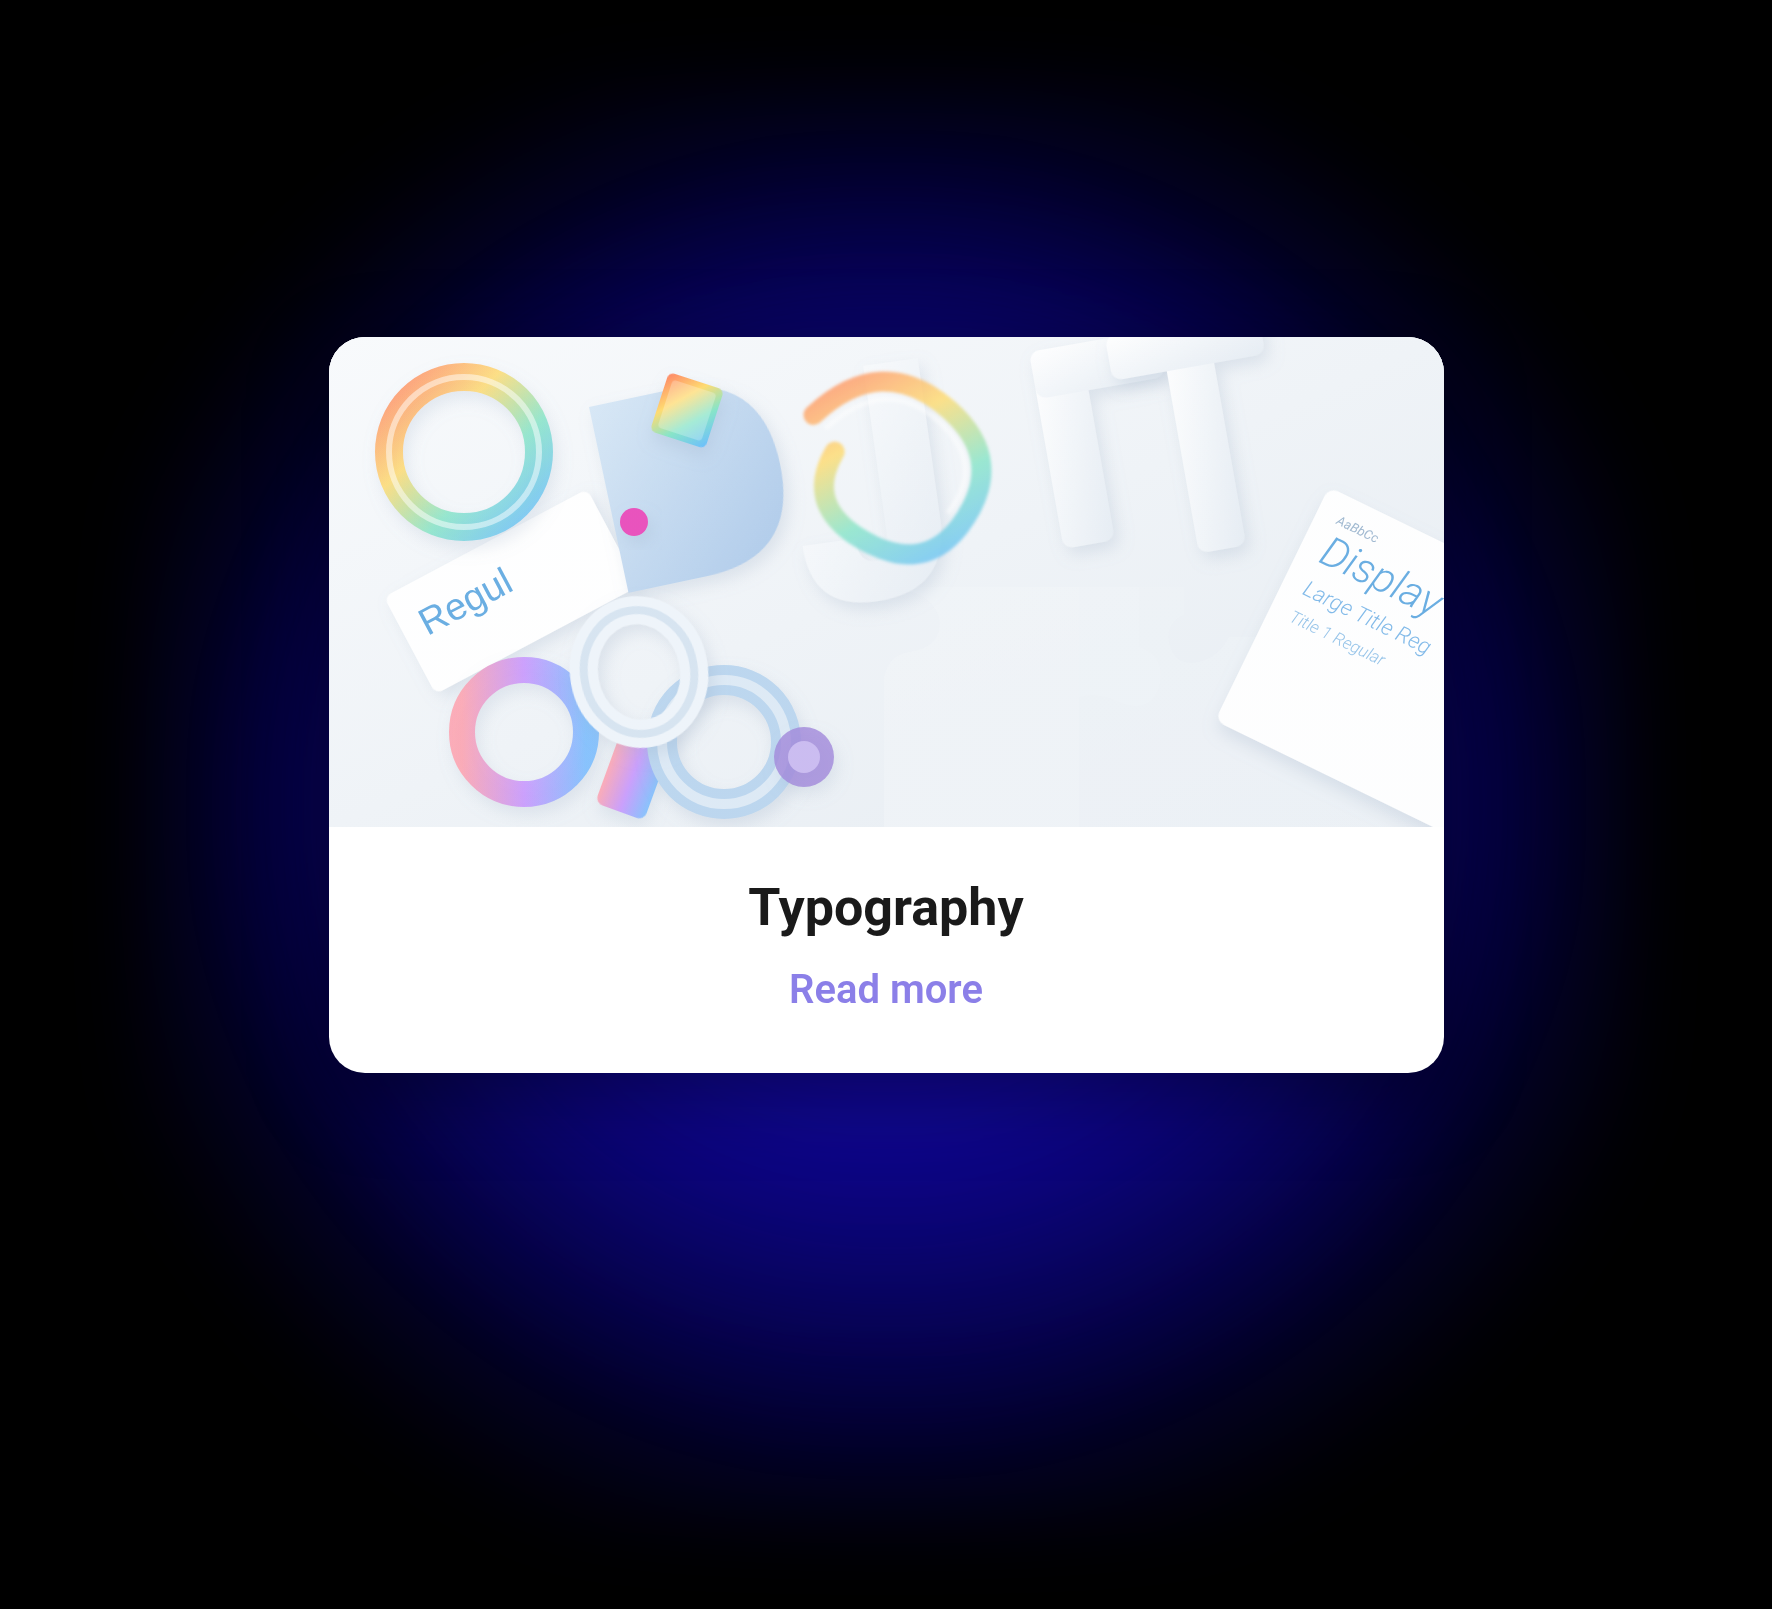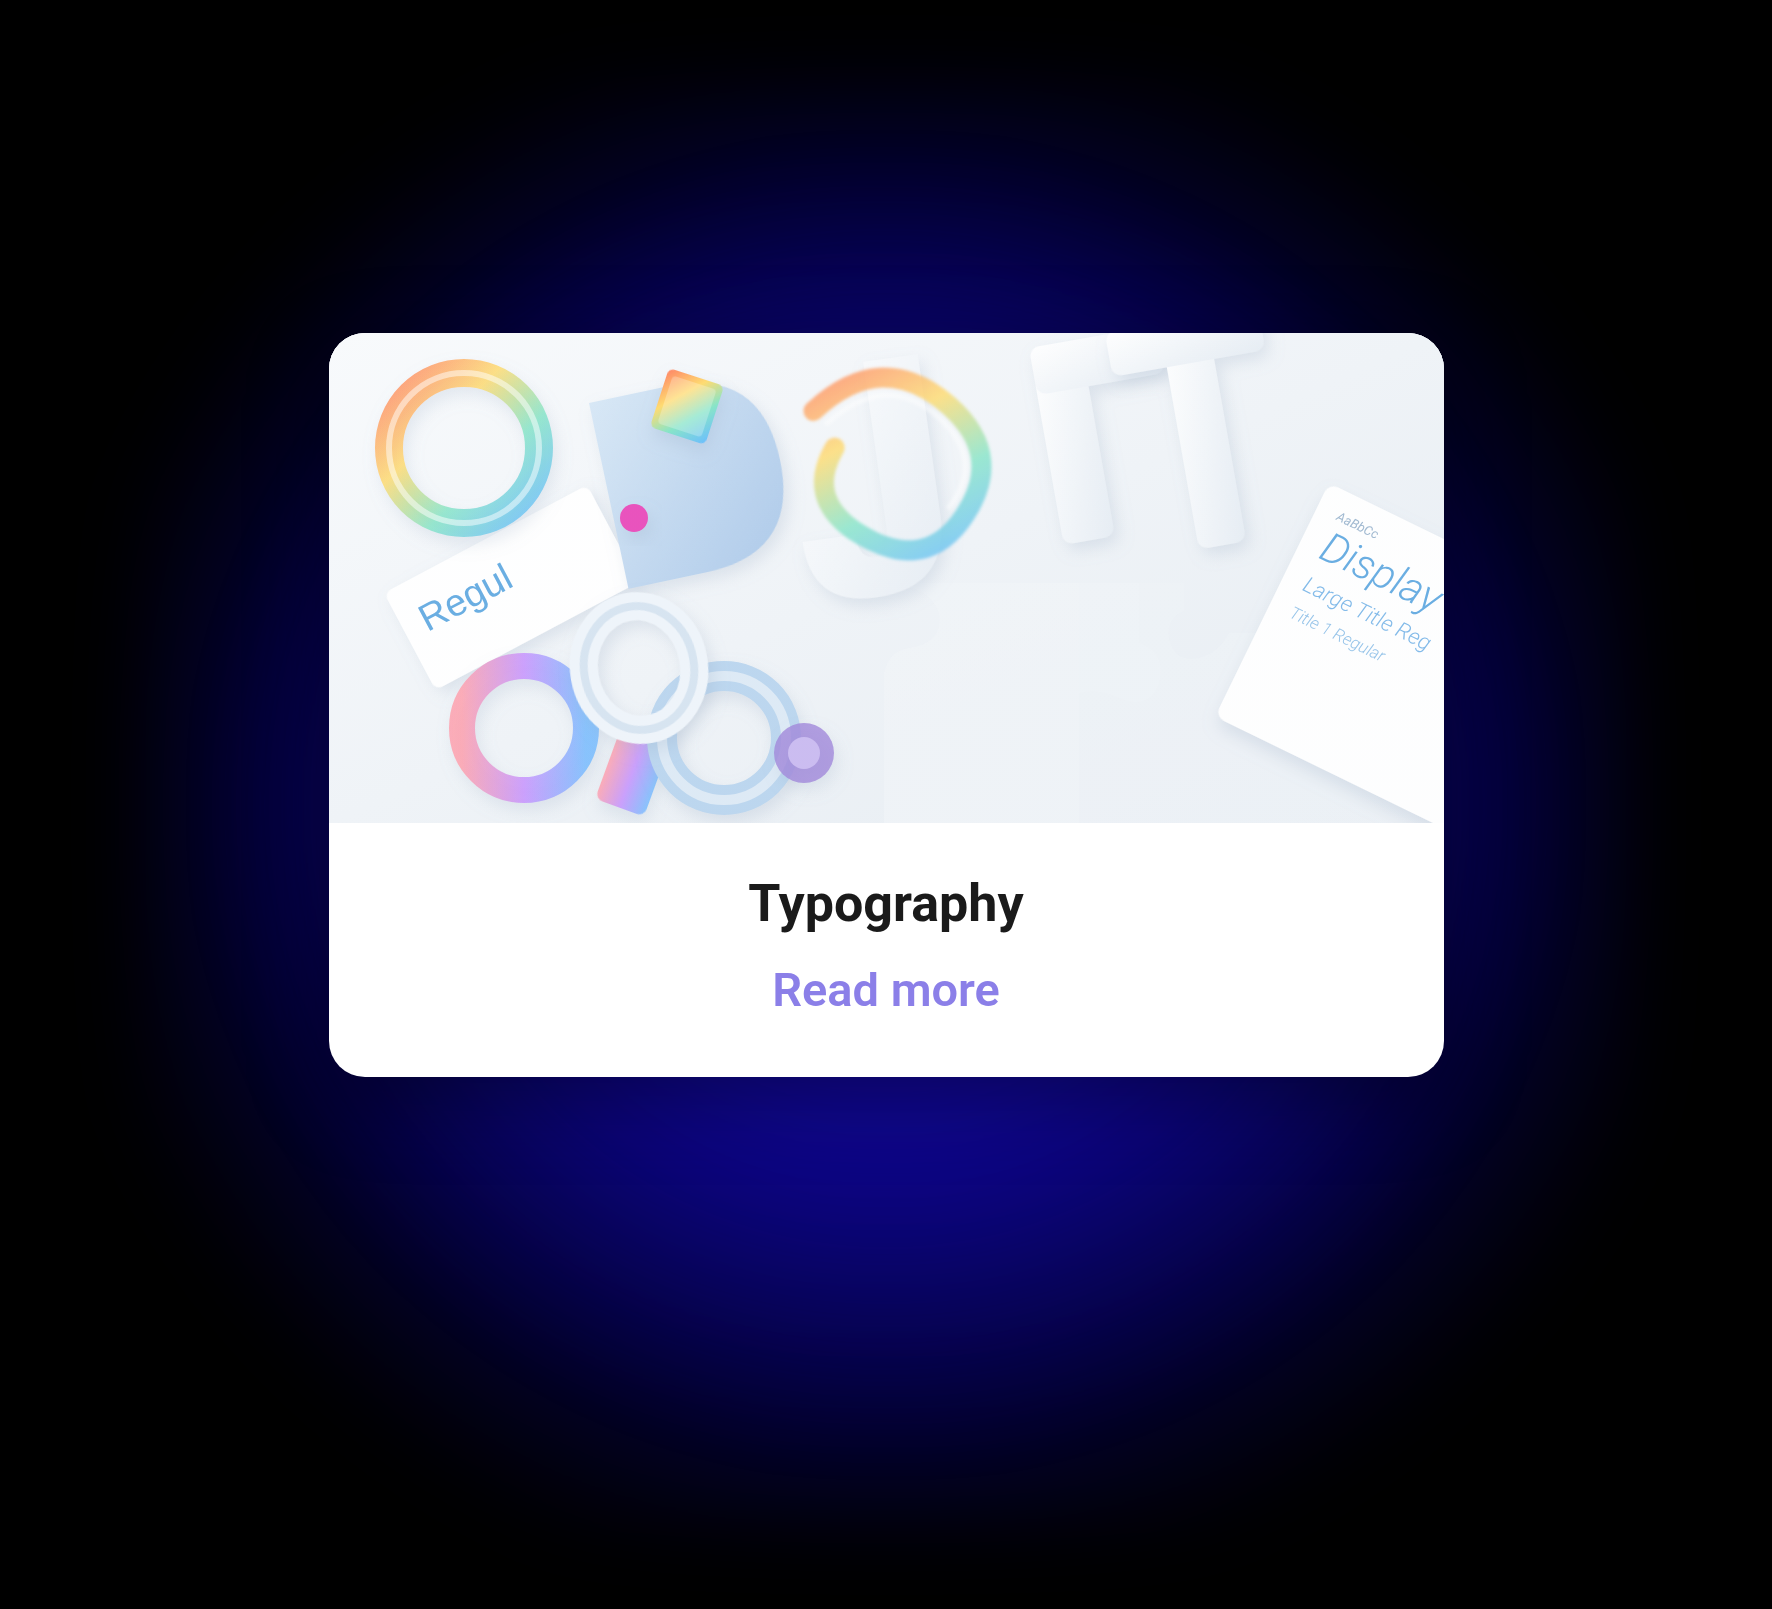--- a/index.html
+++ b/index.html
@@ -80,21 +80,21 @@
       font-size: 38px;
       font-weight: 400;
       color: #6b6b6b;
       line-height: 1.5;
       margin-bottom: 55px;
       padding: 0 10px;
     }
 
     .card-link {
       display: inline-block;
-      font-size: 47px;
+      font-size: 40px;
       font-weight: 600;
       color: #8B7FE8;
       text-decoration: none;
       cursor: pointer;
     }
   </style>
 </head>
 <body>
 
 <div class="glow"></div>

